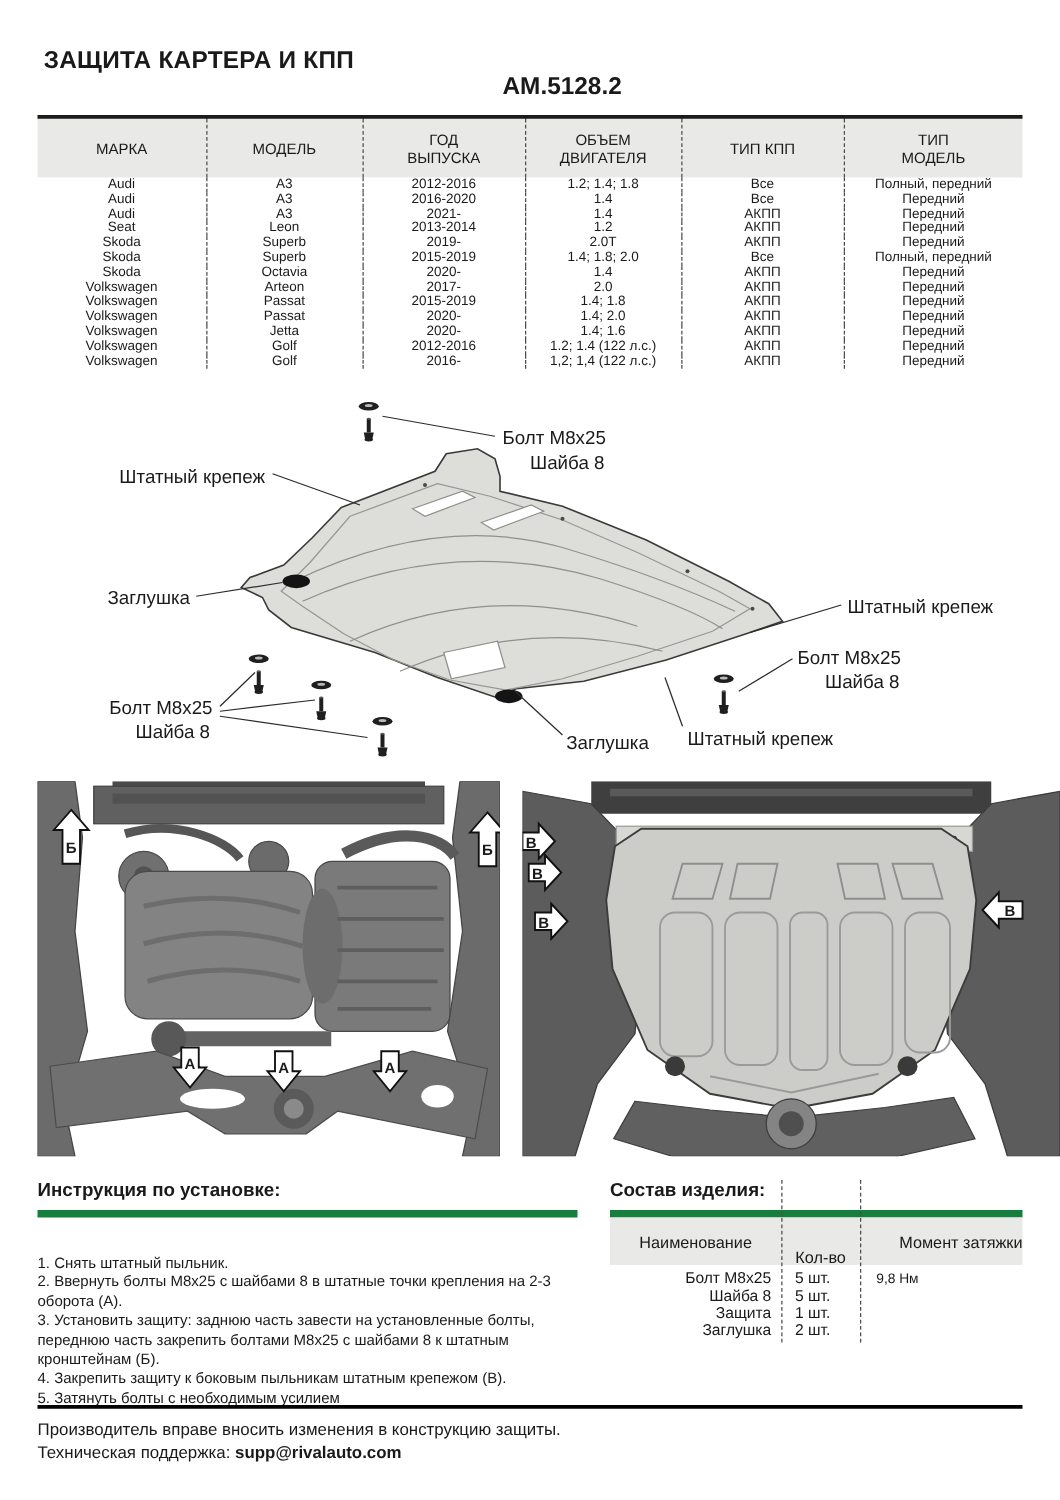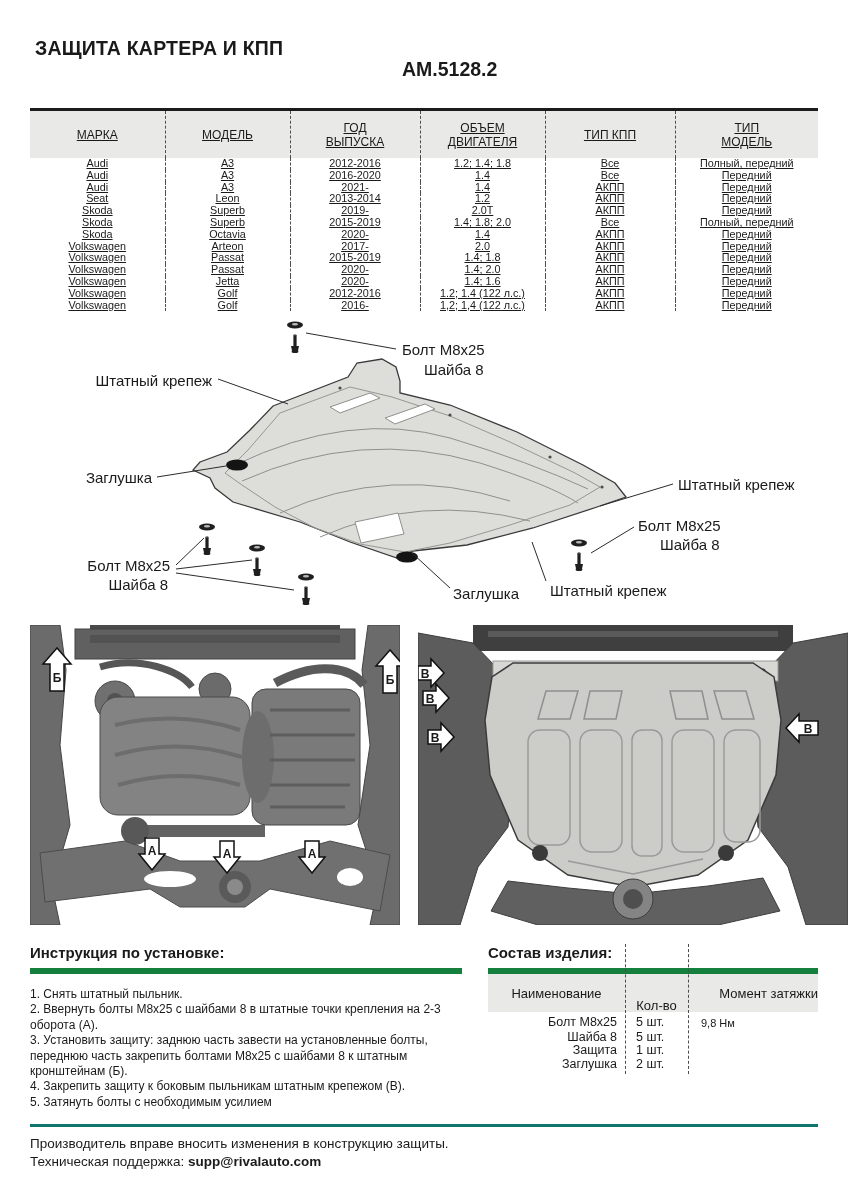--- a/index.html
+++ b/index.html
@@ -7,50 +7,50 @@
     width:848px;height:1200px;position:relative;background:#ffffff;
     font-family:"Liberation Sans","DejaVu Sans",sans-serif;color:#1a1a1a;
     overflow:hidden;
   }
   
   .doc-header{position:absolute;left:35px;top:34px;}
   .doc-subtitle{font-size:17px;letter-spacing:.2px;}
   .doc-title{font-size:19.5px;font-weight:bold;margin-top:3px;letter-spacing:.2px;}
   .part-number{position:absolute;left:402px;top:58px;font-size:19.5px;font-weight:bold;}
   
-  .fitment{position:absolute;left:30px;top:108px;width:788px;border-collapse:collapse;table-layout:fixed;border-top:3px solid #1b1b1b;text-decoration:underline;}
+  .fitment{position:absolute;left:30px;top:92px;width:788px;border-collapse:collapse;table-layout:fixed;border-top:3px solid #1b1b1b;}
   .fitment th{background:#e9e9e7;height:47px;font-size:12px;font-weight:normal;text-align:center;vertical-align:middle;padding:0;}
   .fitment th div{line-height:14px;}
   .fitment td{font-size:10.8px;height:11.8px;line-height:11.8px;padding:0;text-align:center;white-space:nowrap;overflow:hidden;}
   .fitment .dv{border-left:1px dashed #4d4d4d;}
   
   .diagram{position:absolute;left:30px;top:315px;}
   .photo-left{position:absolute;left:30px;top:625px;}
   .photo-right{position:absolute;left:418px;top:625px;}
   svg text{font-family:"Liberation Sans","DejaVu Sans",sans-serif;fill:#1a1a1a;}
   .co{font-size:15px;}
   .mk{font-size:12px;font-weight:bold;}
   
   .instr-section{position:absolute;left:30px;top:944px;width:432px;}
   .comp-section{position:absolute;left:488px;top:944px;width:330px;}
   .section-title{font-size:15px;font-weight:bold;padding-bottom:7px;border-bottom:6px solid #15803d;}
-  .steps{margin-top:13px;}
+  .steps{margin-top:29px;}
   .steps div{font-size:12px;line-height:15.4px;margin:0;}
   .comp-head{display:flex;background:#e9e9e7;height:38px;align-items:center;font-size:13px;}
   .comp-head .c1{width:137px;text-align:center;}
   .comp-head .c2{width:63px;text-align:center;margin-top:24px;}
   .comp-head .c3{width:130px;text-align:right;}
   .comp-rows{margin-top:4px;}
   .comp-row{display:flex;font-size:12.5px;line-height:13.5px;}
   .comp-row .c1{width:137px;text-align:right;padding-right:8px;box-sizing:border-box;}
   .comp-row .c2{width:63px;text-align:left;padding-left:11px;box-sizing:border-box;}
   .comp-row .c3{width:130px;text-align:left;padding-left:13px;box-sizing:border-box;font-size:11px;padding-top:1px;}
   .vdash{position:absolute;top:944px;height:130px;width:0;border-left:1px dashed #4d4d4d;}
   
-  .footer{position:absolute;left:30px;top:1124px;width:788px;border-top:3px solid #0f766e;padding-top:9px;}
+  .footer{position:absolute;left:30px;top:1124px;width:788px;border-top:3px solid #000000;padding-top:9px;}
   .footer .l1{font-size:13.5px;}
   .footer .l2{font-size:13.5px;margin-top:3px;}
   .footer .email{font-weight:bold;}
 </style>
 </head>
 <body>
 
 <div class="doc-header">
   <div class="doc-title">ЗАЩИТА КАРТЕРА И КПП</div>
 </div>

